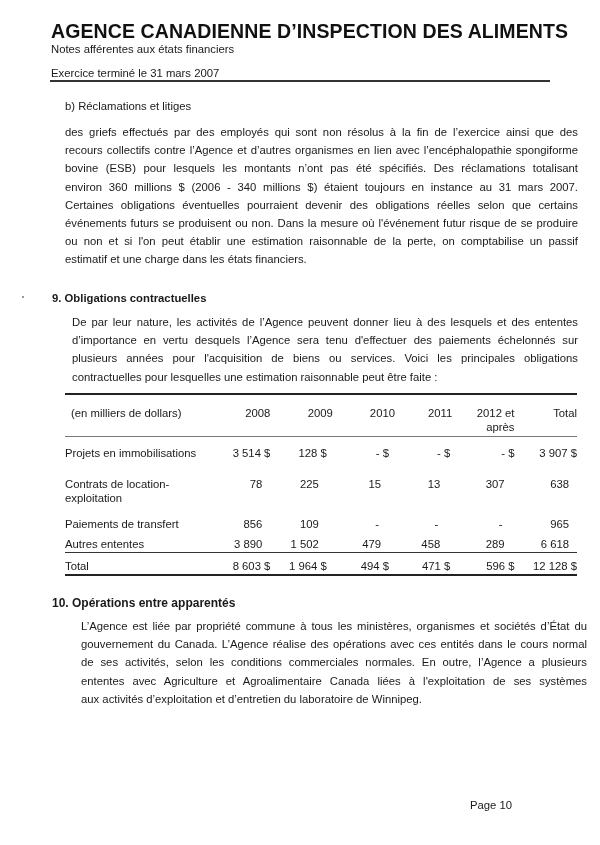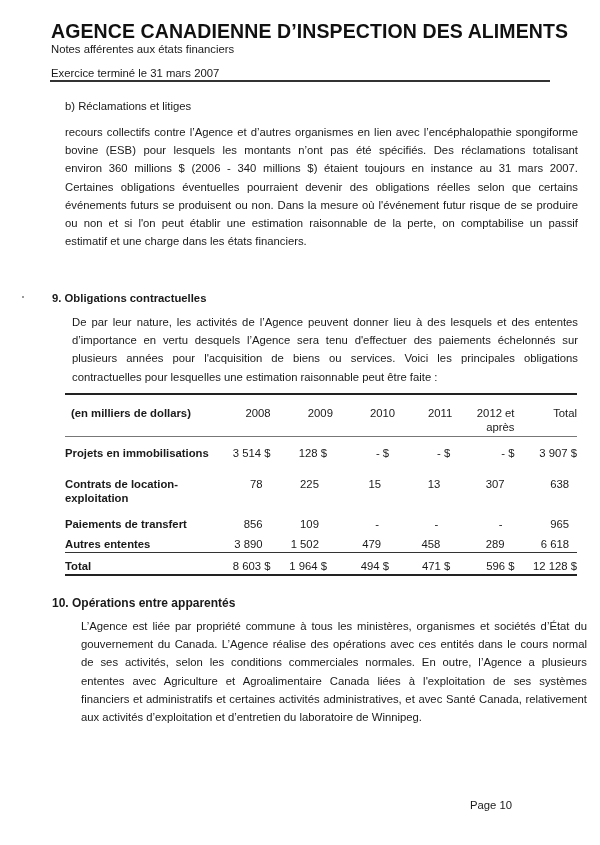--- a/index.html
+++ b/index.html
@@ -26,21 +26,21 @@
   #para-9 { left: 72px; top: 313px; width: 506px; }
 
   #table-wrap { left: 65px; top: 393px; width: 512px; }
   table { border-collapse: collapse; width: 100%; font-size: 11.3px; }
   td, th { padding: 0; font-weight: normal; }
   .rule-top { border-top: 2px solid #222; }
   .hdr td { padding-top: 11px; padding-bottom: 2px; vertical-align: top; line-height: 14px; }
   .hdr-rule td { border-top: 1.5px solid #777; height: 0; padding: 0; }
   .row td { vertical-align: top; line-height: 14px; }
   .num { text-align: right; white-space: nowrap; }
-  .label { text-align: left; font-weight: bold; }
+  .label { text-align: left; }
   .c0 { width: 150px; }
   .c1 { width: 52px; }
   .c2 { width: 63px; }
   .c3 { width: 63px; }
   .c4 { width: 58px; }
   .c5 { width: 63px; }
   .c6 { width: 63px; }
   .autres td { border-bottom: 1.5px solid #333; padding-bottom: 1px; }
   .total td { border-bottom: 2px solid #222; padding-top: 6px; padding-bottom: 1px; }
 
@@ -53,20 +53,21 @@
 </head>
 <body>
 
 <div id="title" class="abs">AGENCE CANADIENNE D’INSPECTION DES ALIMENTS</div>
 <div id="subtitle" class="abs">Notes afférentes aux états financiers</div>
 <div id="period" class="abs">Exercice terminé le 31 mars 2007</div>
 <div id="header-rule" class="abs"></div>
 
 <div id="sub-b-heading" class="abs">b) Réclamations et litiges</div>
 <div id="para-b" class="abs para">
+  <span class="ln">des griefs effectués par des employés qui sont non résolus à la fin de l’exercice ainsi que des</span>
   <span class="ln">recours collectifs contre l’Agence et d’autres organismes en lien avec l’encéphalopathie spongiforme</span>
   <span class="ln">bovine (ESB) pour lesquels les montants n’ont pas été spécifiés.  Des réclamations totalisant</span>
   <span class="ln">environ 360 millions $ (2006 - 340 millions $) étaient toujours en instance au 31 mars 2007.</span>
   <span class="ln">Certaines obligations éventuelles pourraient devenir des obligations réelles selon que certains</span>
   <span class="ln">événements futurs se produisent ou non. Dans la mesure où l'événement futur risque de se produire</span>
   <span class="ln">ou non et si l'on peut établir une estimation raisonnable de la perte, on comptabilise un passif</span>
   <span class="ln last">estimatif et une charge dans les états financiers.</span>
 </div>
 
 <div id="speck" class="abs"></div>
@@ -148,17 +149,16 @@
     </tbody>
   </table>
 </div>
 
 <div id="sec10-heading" class="abs">10. Opérations entre apparentés</div>
 <div id="para-10" class="abs para">
   <span class="ln">L’Agence est liée par propriété commune à tous les ministères, organismes et sociétés d’État du</span>
   <span class="ln">gouvernement du Canada. L’Agence réalise des opérations avec ces entités dans le cours normal</span>
   <span class="ln">de ses activités, selon les conditions commerciales normales.  En outre, l’Agence a plusieurs</span>
   <span class="ln">ententes avec Agriculture et Agroalimentaire Canada liées à l'exploitation de ses systèmes</span>
-  <span class="ln">financiers et administratifs et certaines activités administratives, et avec Santé Canada, relativement</span>
   <span class="ln last">aux activités d’exploitation et d’entretien du laboratoire de Winnipeg.</span>
 </div>
 
 <div id="page-number" class="abs">Page 10</div>
 
 </body></html>

